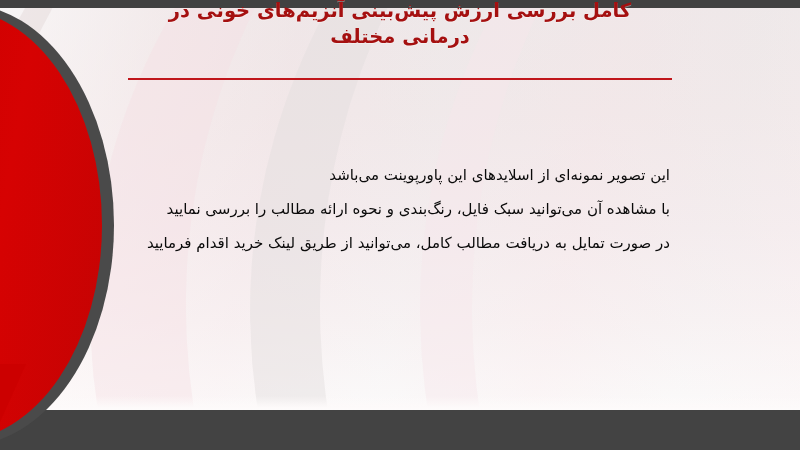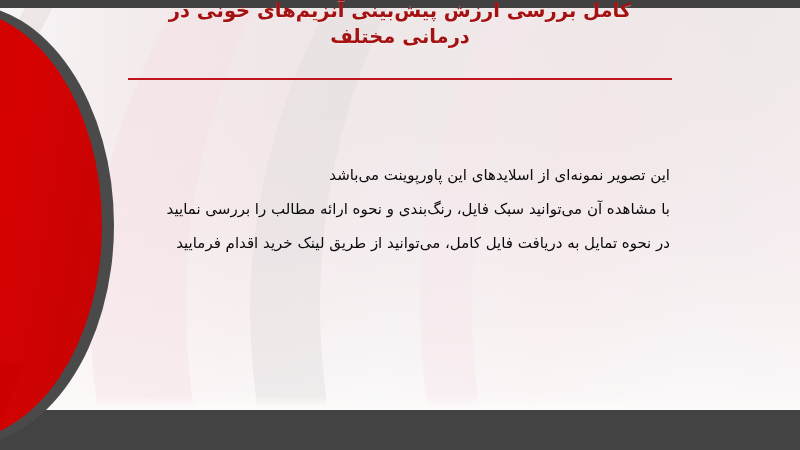--- a/index.html
+++ b/index.html
@@ -154,16 +154,16 @@
 
   <div class="title">
     <span class="ln">کامل بررسی ارزش پیش‌بینی آنزیم‌های خونی در</span>
     <span class="ln">درمانی مختلف</span>
   </div>
   <div class="title-rule"></div>
 
   <div class="body-block">
     <span class="ln">این تصویر نمونه‌ای از اسلایدهای این پاورپوینت می‌باشد</span>
     <span class="ln">با مشاهده آن می‌توانید سبک فایل، رنگ‌بندی و نحوه ارائه مطالب را بررسی نمایید</span>
-    <span class="ln">در نحوه تمایل به دریافت فایل کامل، می‌توانید از طریق لینک خرید اقدام فرمایید</span>
+    <span class="ln">در صورت تمایل به دریافت مطالب کامل، می‌توانید از طریق لینک خرید اقدام فرمایید</span>
   </div>
 
 </div>
 
 </body></html>

